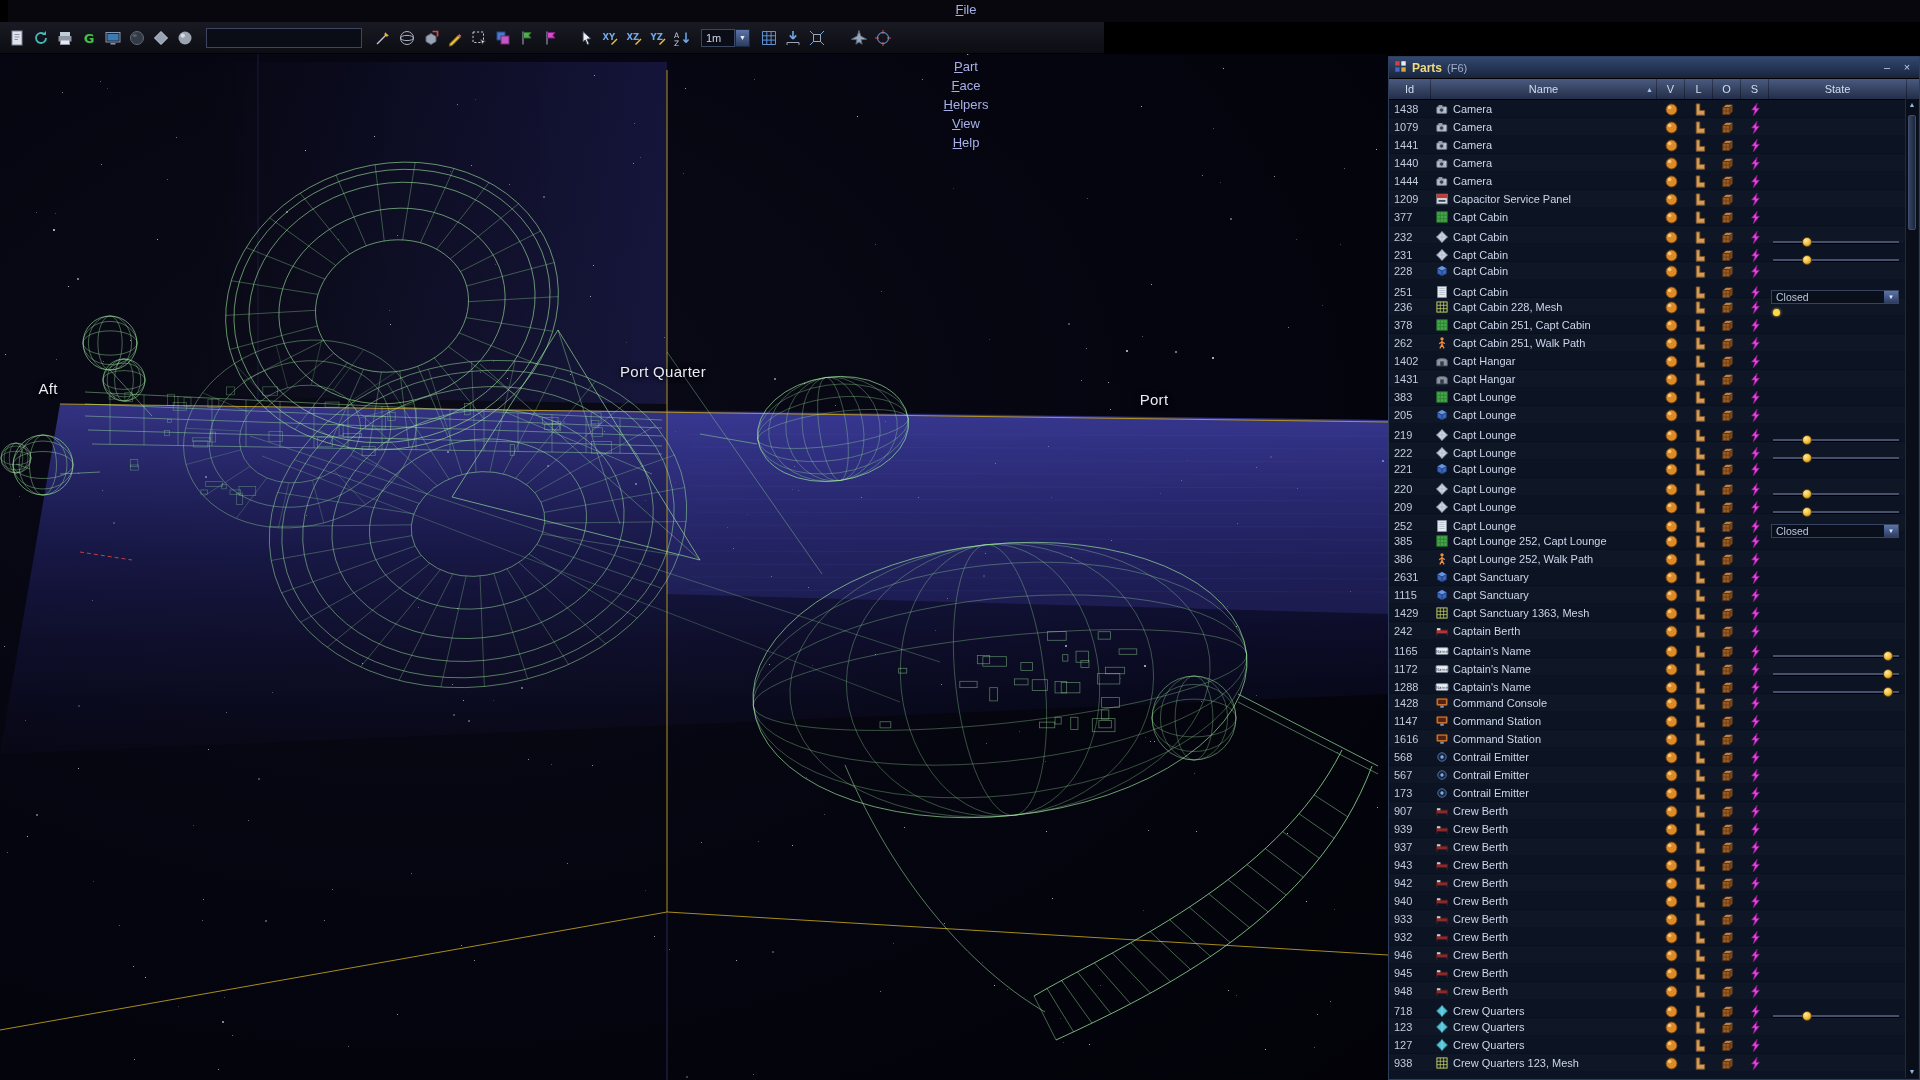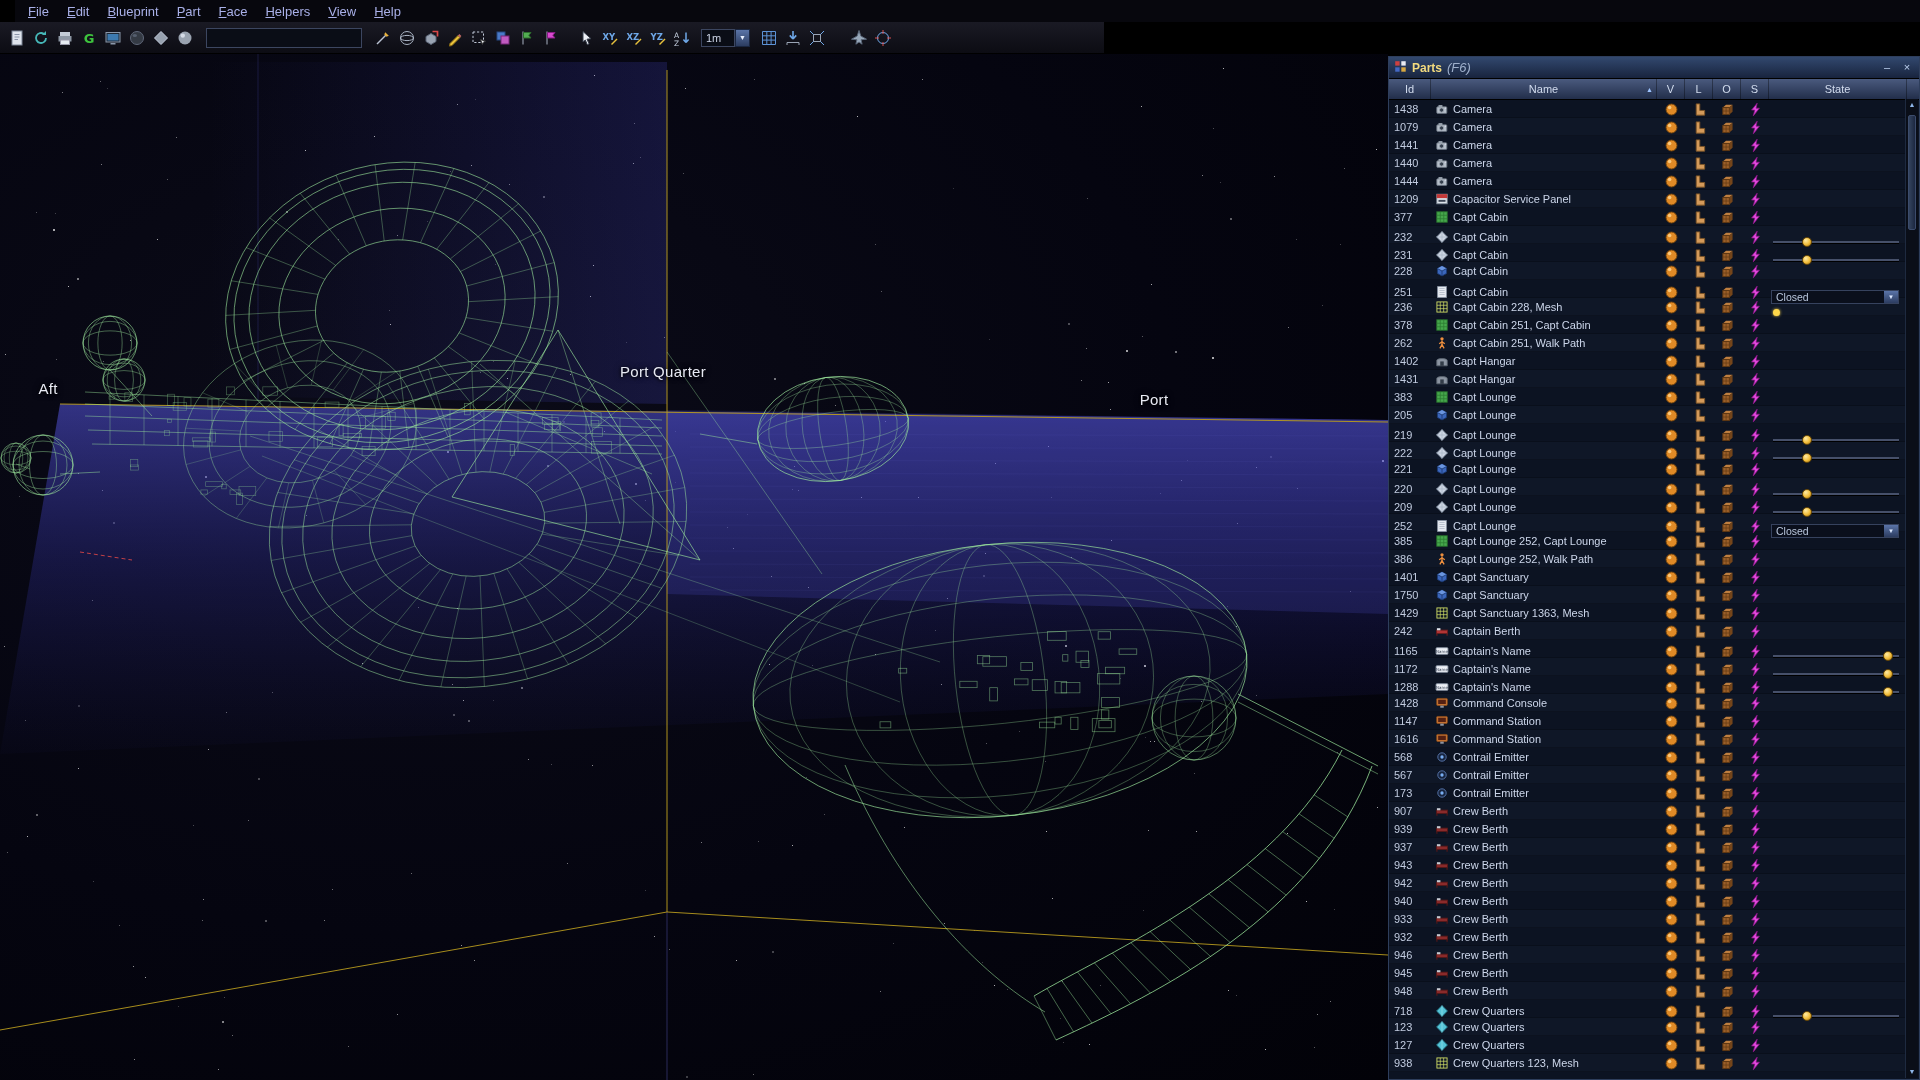--- a/index.html
+++ b/index.html
@@ -1,21 +1,21 @@
 <!DOCTYPE html>
 <html><head>
 <meta charset="utf-8">
 <style>
   html,body{margin:0;padding:0;width:1920px;height:1080px;background:#000;overflow:hidden;
     font-family:"Liberation Sans",sans-serif;-webkit-font-smoothing:antialiased;}
   #app{position:relative;width:1920px;height:1080px;}
 
   
-  #menubar{position:absolute;top:0;left:15px;right:0;height:22px;background:#07070d;
-    display:flex;align-items:center;padding-left:4px;z-index:6;}
+  #menubar{position:absolute;top:0;left:8px;right:0;height:22px;background:#07070d;
+    display:flex;align-items:center;padding-left:4px;z-index:6;flex-direction:column;}
   .menu-item{color:#a9b0e8;font-size:13px;padding:2px 9px;cursor:default;white-space:nowrap;}
   .menu-item u{text-decoration:underline;}
 
   
   #toolbar-strip{position:absolute;top:22px;left:0;right:0;height:32px;background:#000;z-index:6;}
   #toolbar{height:32px;width:1104px;box-sizing:border-box;display:flex;align-items:center;gap:2px;
     padding:0 6px;background:linear-gradient(#1a1a24,#0c0c13);border-bottom:1px solid #000;}
   .tb-btn{width:22px;height:22px;display:flex;align-items:center;justify-content:center;border-radius:2px;flex:0 0 auto;}
   .tb-input{width:150px;height:16px;background:#0a0d16;border:1px solid #3c4660;color:#cdd5e6;
     font-size:11px;margin:0 8px;flex:0 0 auto;outline:none;}
@@ -35,21 +35,21 @@
   #scene{position:absolute;inset:0;width:1388px;height:1026px;}
   .vp-label{position:absolute;color:#e8eaf4;font-size:15px;transform:translate(-50%,-50%);
     text-shadow:0 1px 3px rgba(0,0,0,.95),0 0 6px rgba(0,0,0,.7);letter-spacing:.3px;white-space:nowrap;}
 
   
   #parts-panel{position:absolute;top:56px;left:1388px;width:532px;bottom:0;background:#0b111d;
     border:1px solid #2e3e5c;box-sizing:border-box;display:flex;flex-direction:column;z-index:8;}
   .panel-titlebar{height:21px;flex:0 0 21px;background:linear-gradient(180deg,#32486e,#18243e);
     display:flex;align-items:center;padding:0 5px;gap:5px;border-bottom:1px solid #000;}
   .panel-title{color:#f2da7e;font-size:12px;font-weight:bold;}
-  .panel-shortcut{color:#9fb0cc;font-size:13px;font-style:italic;}
+  .panel-shortcut{color:#9fb0cc;font-size:11px;}
   .win-btns{margin-left:auto;display:flex;gap:6px;}
   .win-btn{color:#bcd0ee;font-size:11px;line-height:11px;width:14px;text-align:center;cursor:default;}
 
   .colheader{height:20px;flex:0 0 20px;background:linear-gradient(180deg,#4a5a7e,#222e4a);
     display:grid;grid-template-columns:42px 22px 204px 28px 28px 28px 28px 138px;
     padding-right:12px;align-items:stretch;border-bottom:1px solid #000;}
   .ch{color:#d2dcee;font-size:11px;display:flex;align-items:center;justify-content:center;
     border-right:1px solid rgba(0,0,0,.35);}
   .ch-name{grid-column:2/4;justify-content:center;position:relative;}
   .ch-name .sort{position:absolute;right:3px;font-size:7px;color:#9ec4ff;font-style:normal;font-weight:normal;}
@@ -1825,21 +1825,21 @@
             </svg>
           </span>
           <span class="c-flag">
             <svg width="15" height="15" viewBox="0 0 16 16" xmlns="http://www.w3.org/2000/svg">
               <path d="M9.8 1.2L3.8 8.6h3.4L5.6 14.8l6.6-8.2H8.6z" fill="#e24ade" stroke="#8a1486" stroke-width=".8"></path>
             </svg>
           </span>
           <span class="c-state"></span>
         </div>
         <div class="part-row">
-          <span class="c-id">1401</span>
+          <span class="c-id">2631</span>
           <span class="c-icon">
             <svg width="14" height="14" viewBox="0 0 16 16" xmlns="http://www.w3.org/2000/svg">
               <path d="M2.8 5.2L8 2.4l5.2 2.8v5.6L8 13.6l-5.2-2.8z" fill="#3b66bb" stroke="#1d3a74"></path>
               <path d="M2.8 5.2L8 2.4l5.2 2.8L8 8z" fill="#6a95df"></path>
               <path d="M2.8 5.2L8 8l5.2-2.8M8 8v5.6" fill="none" stroke="#1d3a74"></path>
             </svg>
           </span>
           <span class="c-name">Capt Sanctuary</span>
           <span class="c-flag">
             <svg width="15" height="15" viewBox="0 0 16 16" xmlns="http://www.w3.org/2000/svg">
@@ -1861,21 +1861,21 @@
             </svg>
           </span>
           <span class="c-flag">
             <svg width="15" height="15" viewBox="0 0 16 16" xmlns="http://www.w3.org/2000/svg">
               <path d="M9.8 1.2L3.8 8.6h3.4L5.6 14.8l6.6-8.2H8.6z" fill="#e24ade" stroke="#8a1486" stroke-width=".8"></path>
             </svg>
           </span>
           <span class="c-state"></span>
         </div>
         <div class="part-row alt">
-          <span class="c-id">1750</span>
+          <span class="c-id">1115</span>
           <span class="c-icon">
             <svg width="14" height="14" viewBox="0 0 16 16" xmlns="http://www.w3.org/2000/svg">
               <path d="M2.8 5.2L8 2.4l5.2 2.8v5.6L8 13.6l-5.2-2.8z" fill="#3b66bb" stroke="#1d3a74"></path>
               <path d="M2.8 5.2L8 2.4l5.2 2.8L8 8z" fill="#6a95df"></path>
               <path d="M2.8 5.2L8 8l5.2-2.8M8 8v5.6" fill="none" stroke="#1d3a74"></path>
             </svg>
           </span>
           <span class="c-name">Capt Sanctuary</span>
           <span class="c-flag">
             <svg width="15" height="15" viewBox="0 0 16 16" xmlns="http://www.w3.org/2000/svg">

